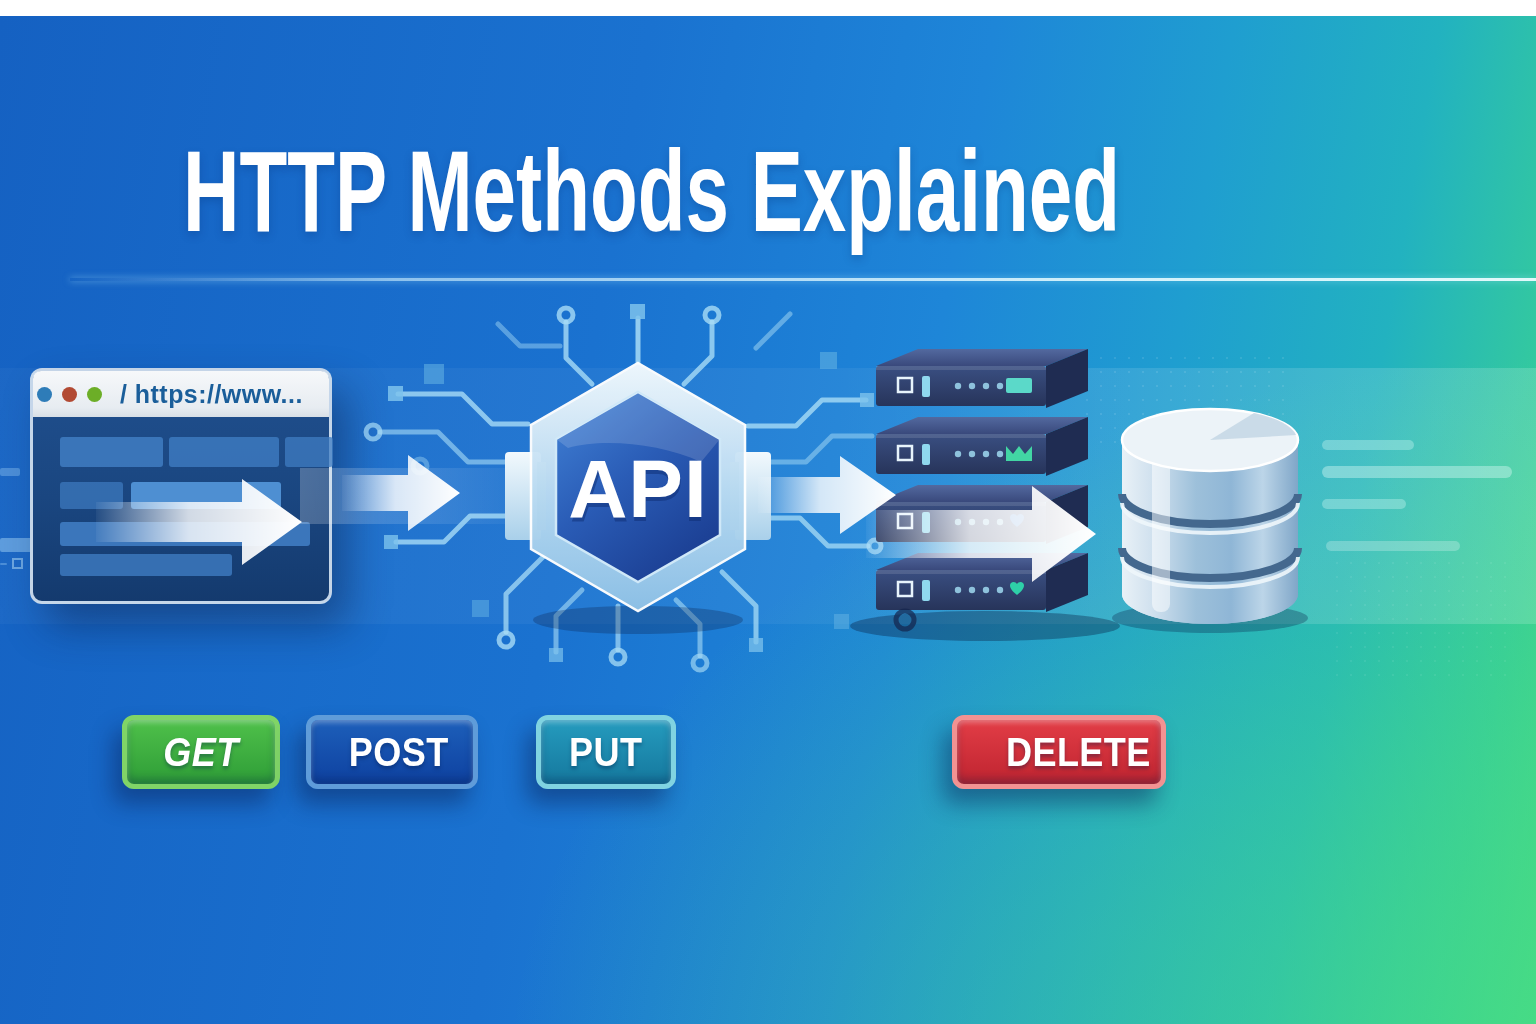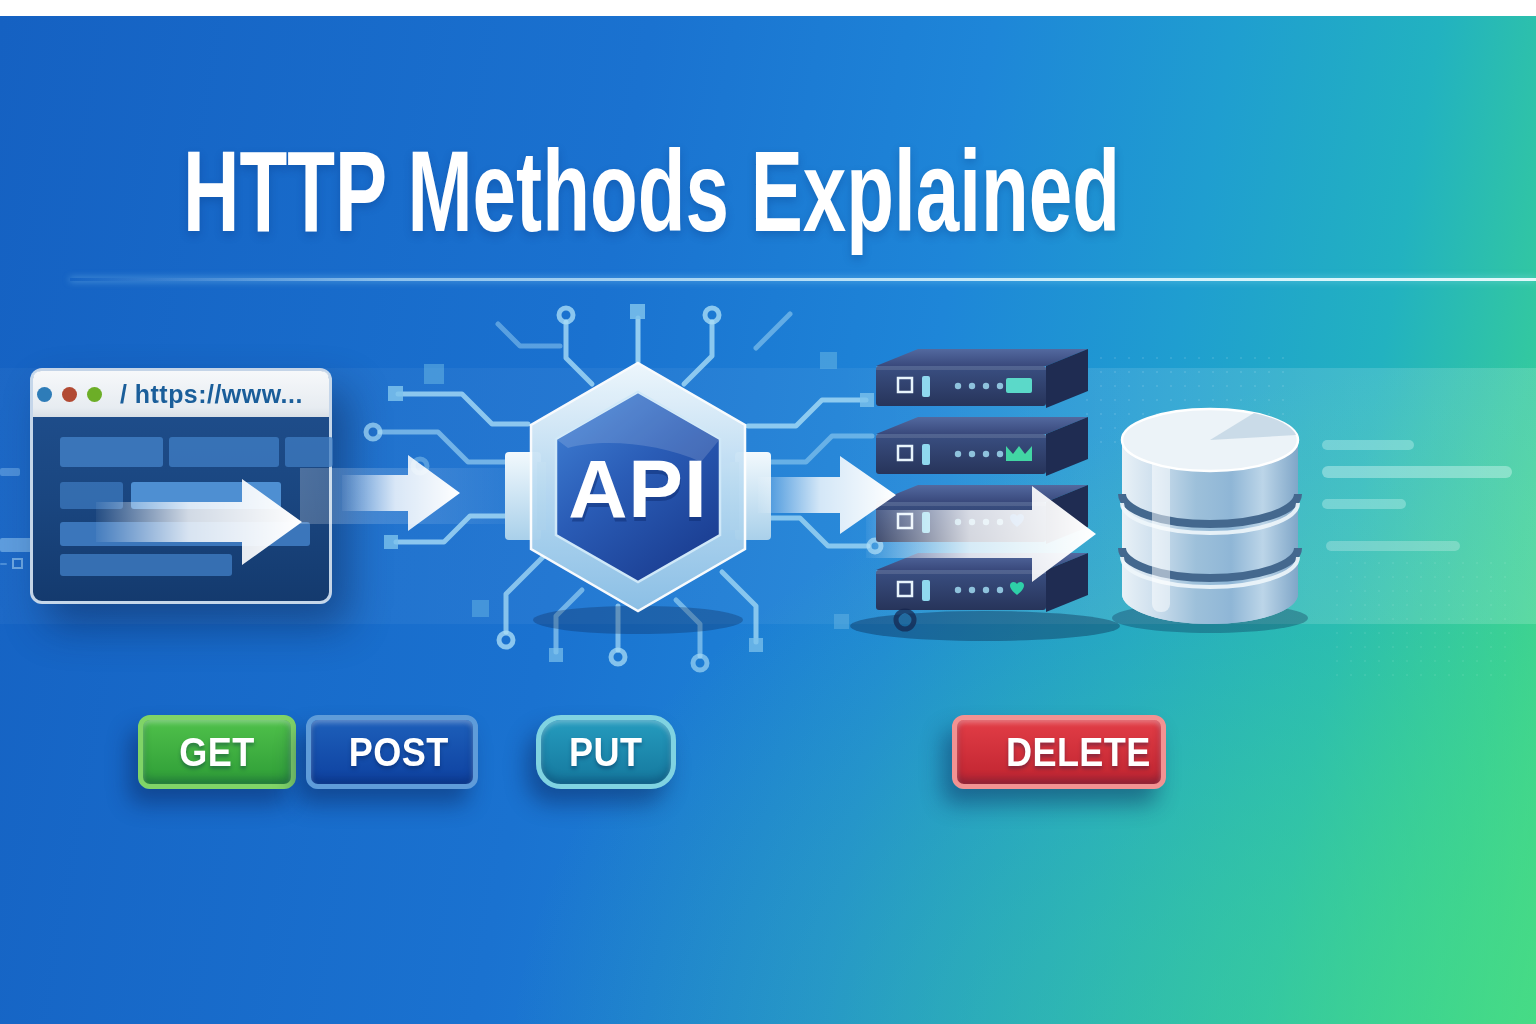--- a/index.html
+++ b/index.html
@@ -311,26 +311,26 @@
       <polygon fill="url(#tailFade)" points="758,461 840,461 840,440 896,479 840,518 840,497 758,497"></polygon>
       <polygon fill="url(#tailFade)" points="866,494 1032,494 1032,470 1096,518 1032,566 1032,542 866,542"></polygon>
     </g>
   </svg>
 
   <div class="speedline" style="left:1322px;top:424px;width:92px;height:10px;"></div>
   <div class="speedline" style="left:1322px;top:450px;width:190px;height:12px;background:rgba(215,248,243,0.42);"></div>
   <div class="speedline" style="left:1322px;top:483px;width:84px;height:10px;"></div>
   <div class="speedline" style="left:1326px;top:525px;width:134px;height:10px;background:rgba(210,240,238,0.33);"></div>
 
-  <div class="method-btn" style="left: 138px; width: 158px; background: linear-gradient(rgb(79, 192, 74) 0%, rgb(46, 157, 55) 100%); border-color: rgb(128, 212, 103);">
+  <div class="method-btn" style="left: 122px; width: 158px; background: linear-gradient(rgb(79, 192, 74) 0%, rgb(46, 157, 55) 100%); border-color: rgb(128, 212, 103); font-style: italic;">
     <span class="method-label">GET</span>
   </div>
   <div class="method-btn" style="left: 306px; width: 172px; background: linear-gradient(rgb(29, 95, 186) 0%, rgb(14, 65, 160) 100%); border-color: rgb(95, 156, 217); padding-left: 13px;">
     <span class="method-label">POST</span>
   </div>
-  <div class="method-btn" style="left: 536px; width: 140px; background: linear-gradient(rgb(37, 155, 190) 0%, rgb(21, 120, 158) 100%); border-color: rgb(128, 211, 225); border-radius: 25px;">
+  <div class="method-btn" style="left: 536px; width: 140px; background: linear-gradient(rgb(37, 155, 190) 0%, rgb(21, 120, 158) 100%); border-color: rgb(128, 211, 225);">
     <span class="method-label">PUT</span>
   </div>
   <div class="method-btn" style="left: 952px; width: 214px; background: linear-gradient(rgb(226, 61, 70) 0%, rgb(191, 36, 48) 100%); border-color: rgb(242, 146, 146); justify-content: flex-end;">
     <span class="method-label">DELETE</span>
   </div>
 
 </div>
 
 </body></html>

